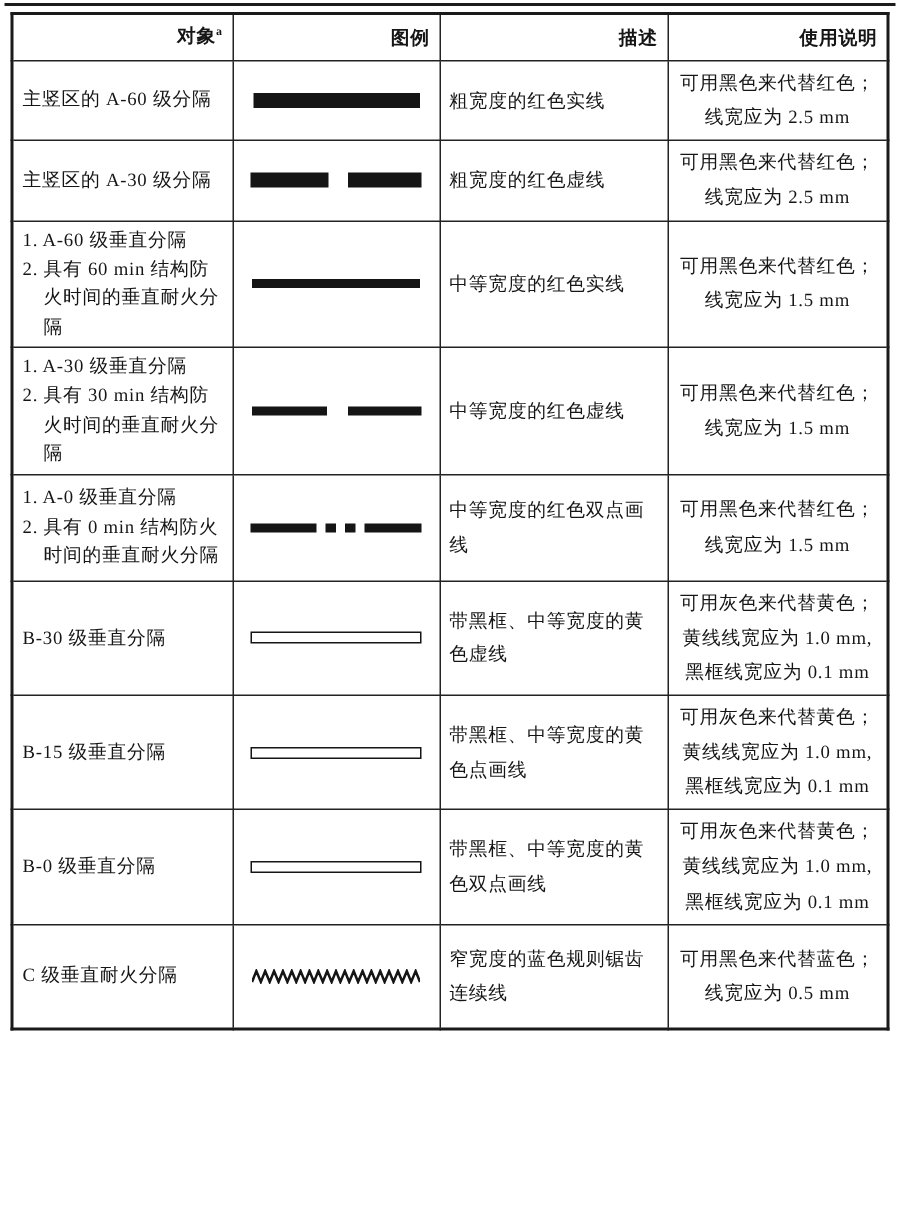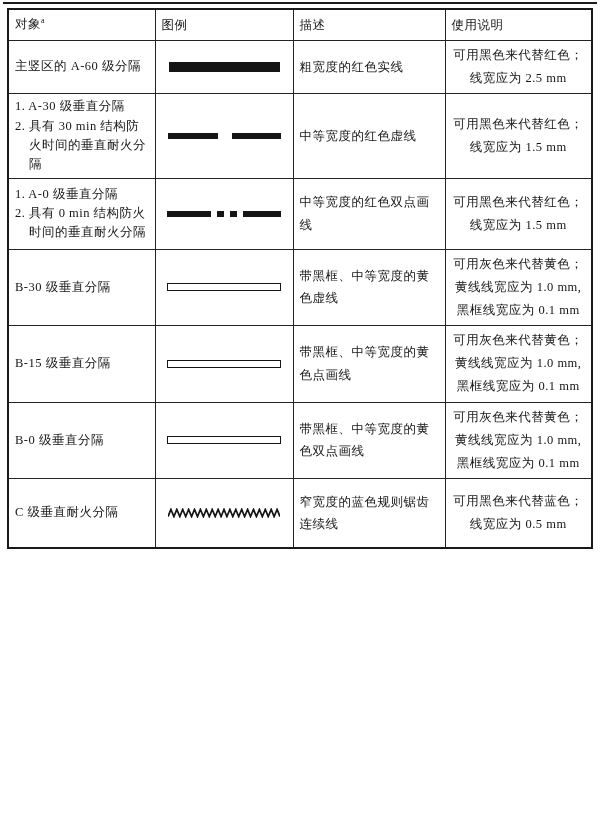--- a/index.html
+++ b/index.html
@@ -19,21 +19,21 @@
   }
   table.spec th, table.spec td{
     border:1px solid #222;
     vertical-align:middle;
     font-size:12.5px;
     letter-spacing:0.5px;
     padding:3px 6px;
   }
   table.spec{border:2px solid #1a1a1a;}
   th{
-    font-weight:normal;font-size:13px;text-align:left;
+    font-weight:bold;font-size:13px;text-align:right;
     height:24px;padding:2px;
   }
   td.c-obj{text-align:left;padding-left:8px;padding-right:4px;line-height:1.55;}
   .obj-line{padding-left:14px;text-indent:-14px;}
   td.c-leg{text-align:center;}
   .leg{display:flex;align-items:center;justify-content:center;}
   td.c-desc{text-align:left;padding-left:10px;padding-right:8px;line-height:1.8;}
   td.c-use{text-align:center;padding-left:10px;padding-right:6px;line-height:1.85;white-space:pre-line;}
   sup{font-size:8px;}
 </style>
@@ -64,23 +64,51 @@
     <td class="c-leg">
           <div class="leg" style="gap: 0px;">
             <div style="width: 111px; height: 10px; box-sizing: border-box; background: rgb(21, 21, 21);"></div>
           </div>
         </td>
     <td class="c-desc">粗宽度的红色实线</td>
     <td class="c-use">可用黑色来代替红色；
 线宽应为 2.5 mm</td>
   </tr>
 
-
-
-
+  <tr style="height:43px">
+    <td class="c-obj">
+          <div class="obj-line">主竖区的 A-30 级分隔</div>
+        </td>
+    <td class="c-leg">
+          <div class="leg" style="gap: 13px;">
+            <div style="width: 52px; height: 10px; box-sizing: border-box; background: rgb(21, 21, 21);"></div>
+            <div style="width: 49px; height: 10px; box-sizing: border-box; background: rgb(21, 21, 21);"></div>
+          </div>
+        </td>
+    <td class="c-desc">粗宽度的红色虚线</td>
+    <td class="c-use">可用黑色来代替红色；
+线宽应为 2.5 mm</td>
+  </tr>
+
+
+
+  <tr style="height:79px">
+    <td class="c-obj">
+          <div class="obj-line">1. A-60 级垂直分隔</div>
+          <div class="obj-line">2. 具有 60 min 结构防火时间的垂直耐火分隔</div>
+        </td>
+    <td class="c-leg">
+          <div class="leg" style="gap: 0px;">
+            <div style="width: 112px; height: 6px; box-sizing: border-box; background: rgb(21, 21, 21);"></div>
+          </div>
+        </td>
+    <td class="c-desc">中等宽度的红色实线</td>
+    <td class="c-use">可用黑色来代替红色；
+线宽应为 1.5 mm</td>
+  </tr>
 
   <tr style="height:68px">
     <td class="c-obj">
           <div class="obj-line">1. A-30 级垂直分隔</div>
           <div class="obj-line">2. 具有 30 min 结构防火时间的垂直耐火分隔</div>
         </td>
     <td class="c-leg">
           <div class="leg" style="gap: 14px;">
             <div style="width: 50px; height: 6px; box-sizing: border-box; background: rgb(21, 21, 21);"></div>
             <div style="width: 49px; height: 6px; box-sizing: border-box; background: rgb(21, 21, 21);"></div>

